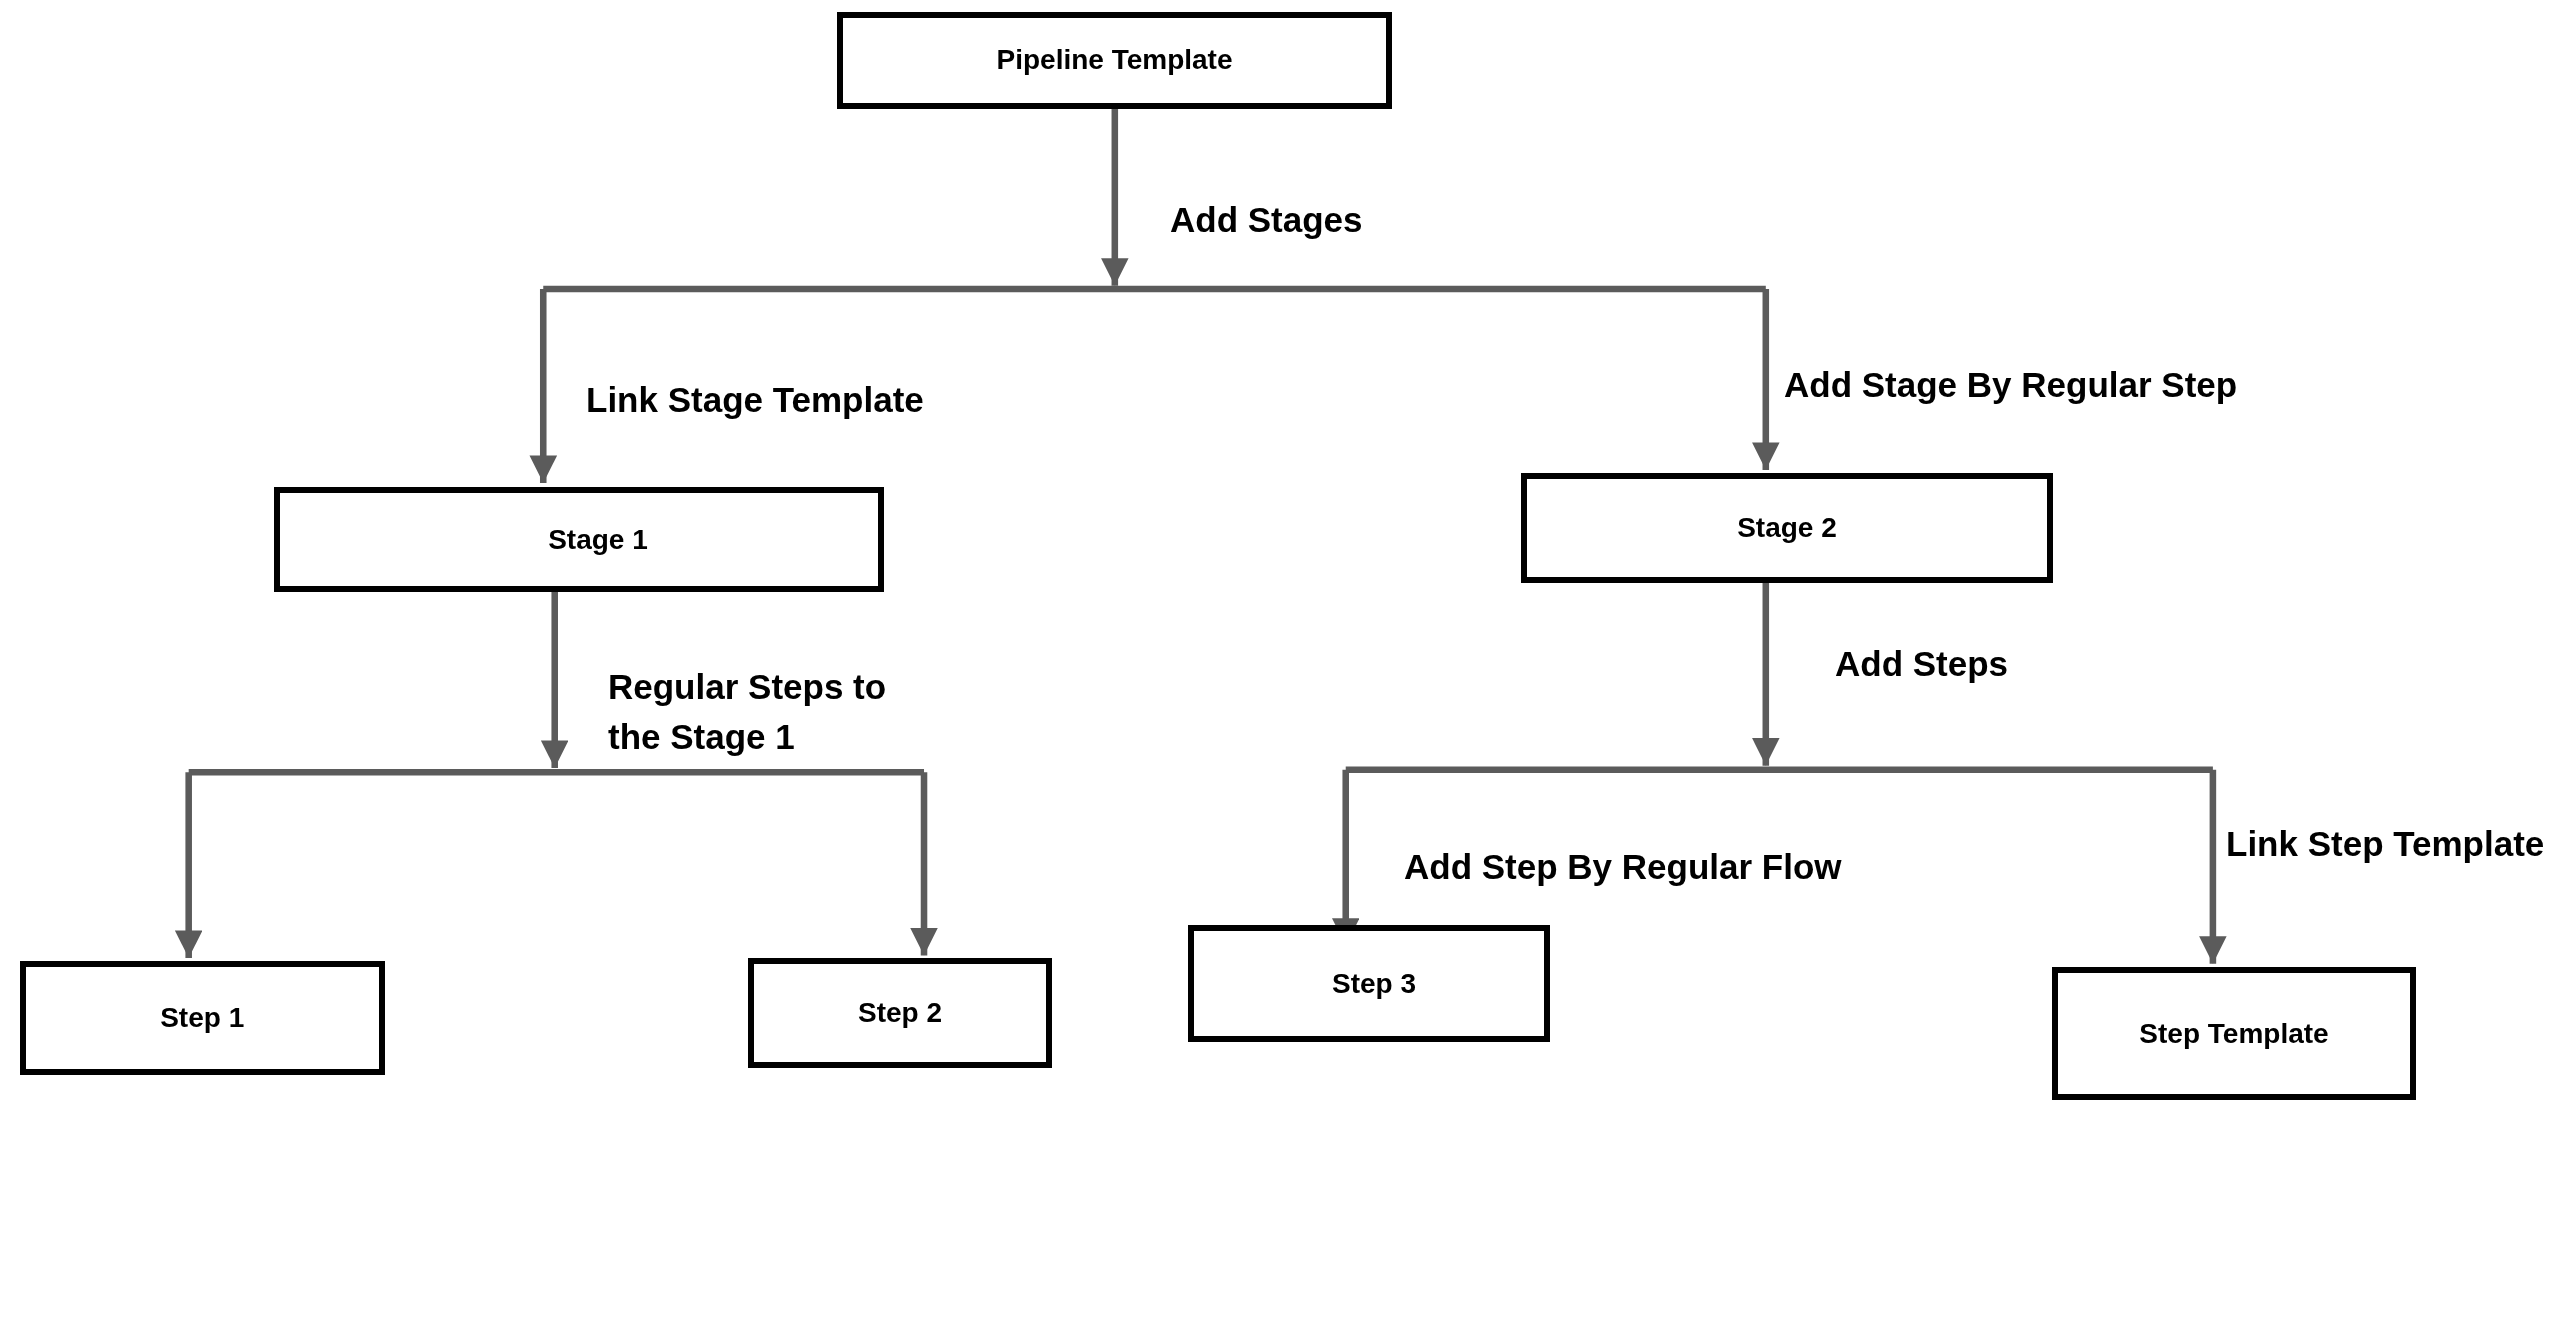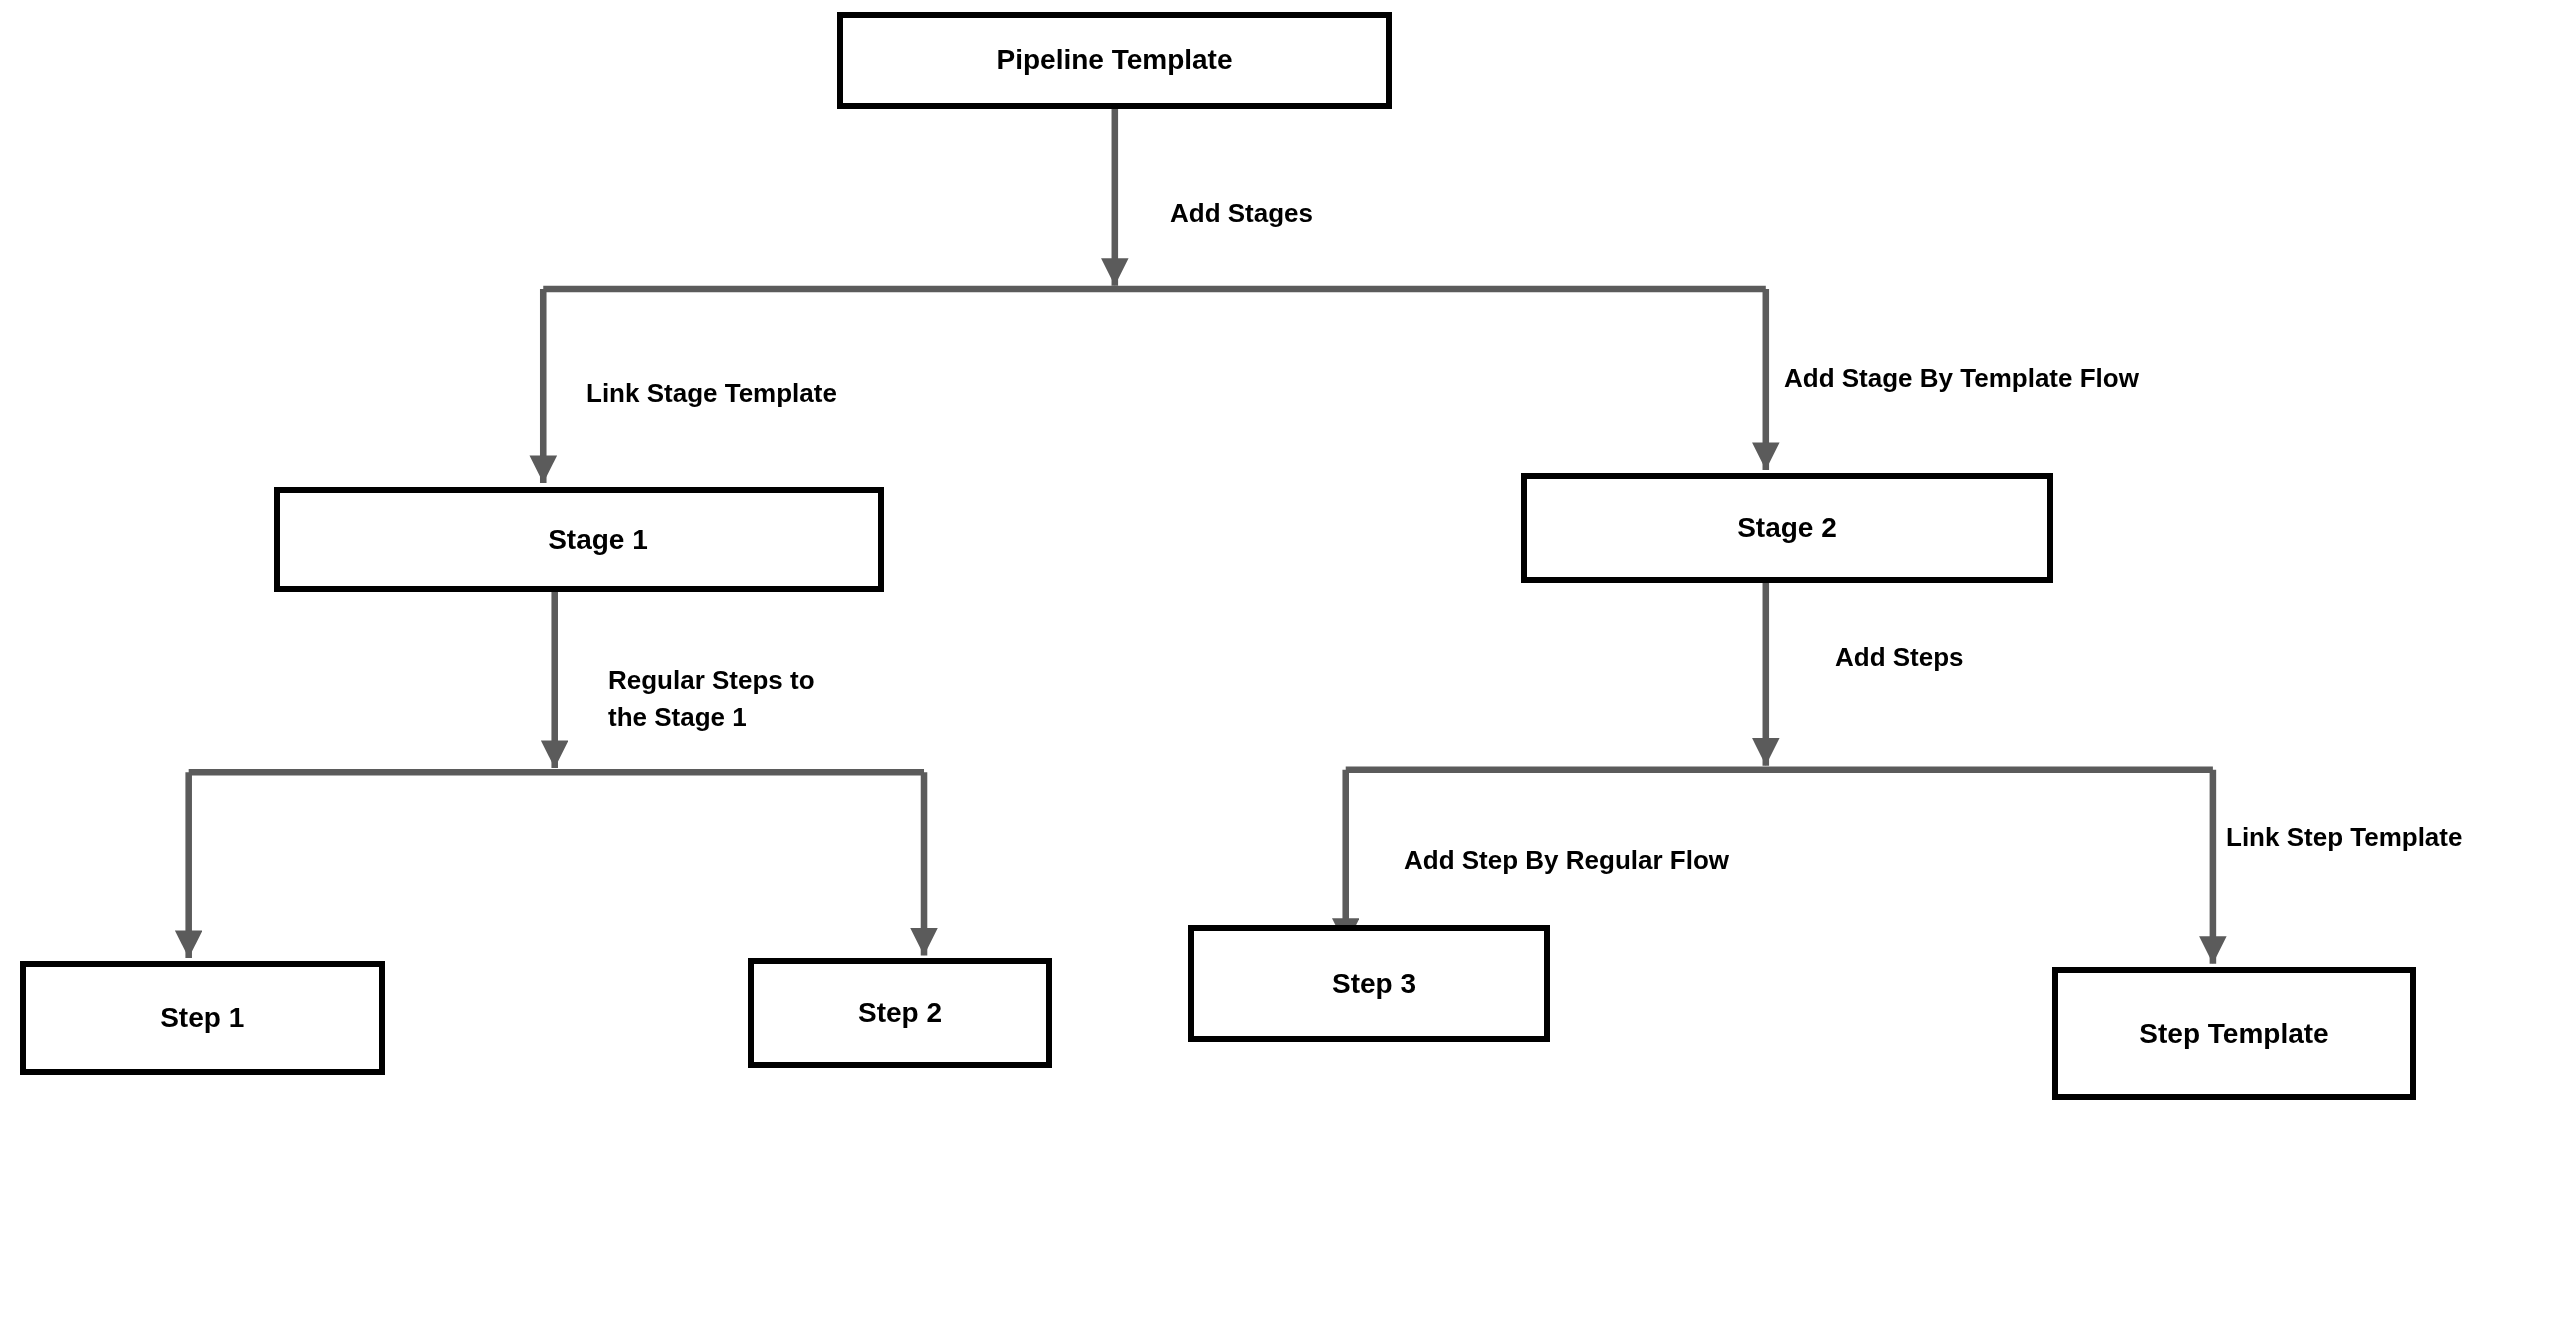--- a/index.html
+++ b/index.html
@@ -23,21 +23,21 @@
     position:absolute;
     box-sizing:border-box;
     border:6.6px solid var(--box-border);
     background:var(--box-fill);
     display:flex;align-items:center;justify-content:center;
     font-size:28px;font-weight:bold;color:var(--ink);
     white-space:nowrap;
   }
   .edge-label{
     position:absolute;
-    font-size:26px;font-weight:bold;color:var(--ink);
+    font-size:35px;font-weight:bold;color:var(--ink);
     line-height:1.42;
     white-space:nowrap;
   }
 </style>
 </head>
 <body>
 
 <div class="canvas">
 
   <svg class="connectors" viewBox="0 0 3145 1623" xmlns="http://www.w3.org/2000/svg" aria-hidden="true">
@@ -74,21 +74,21 @@
   <div class="node" style="left:748px;top:958px;width:304px;height:110px;">Step 2</div>
 
   <div class="node" style="left:1188px;top:925px;width:362px;height:117px;padding-left:10px;">Step 3</div>
 
   <div class="node" style="left:2052px;top:967px;width:364px;height:133px;">Step Template</div>
 
   <div class="edge-label" style="left:1170px;top:195px;">Add Stages</div>
 
   <div class="edge-label" style="left:586px;top:375px;">Link Stage Template</div>
 
-  <div class="edge-label" style="left:1784px;top:360px;">Add Stage By Template Flow</div>
+  <div class="edge-label" style="left:1784px;top:360px;">Add Stage By Regular Step</div>
 
   <div class="edge-label" style="left:608px;top:662px;">
     <div>Regular Steps to</div>
     <div>the Stage 1</div>
   </div>
 
   <div class="edge-label" style="left:1835px;top:639px;">Add Steps</div>
 
   <div class="edge-label" style="left:1404px;top:842px;">Add Step By Regular Flow</div>
 

